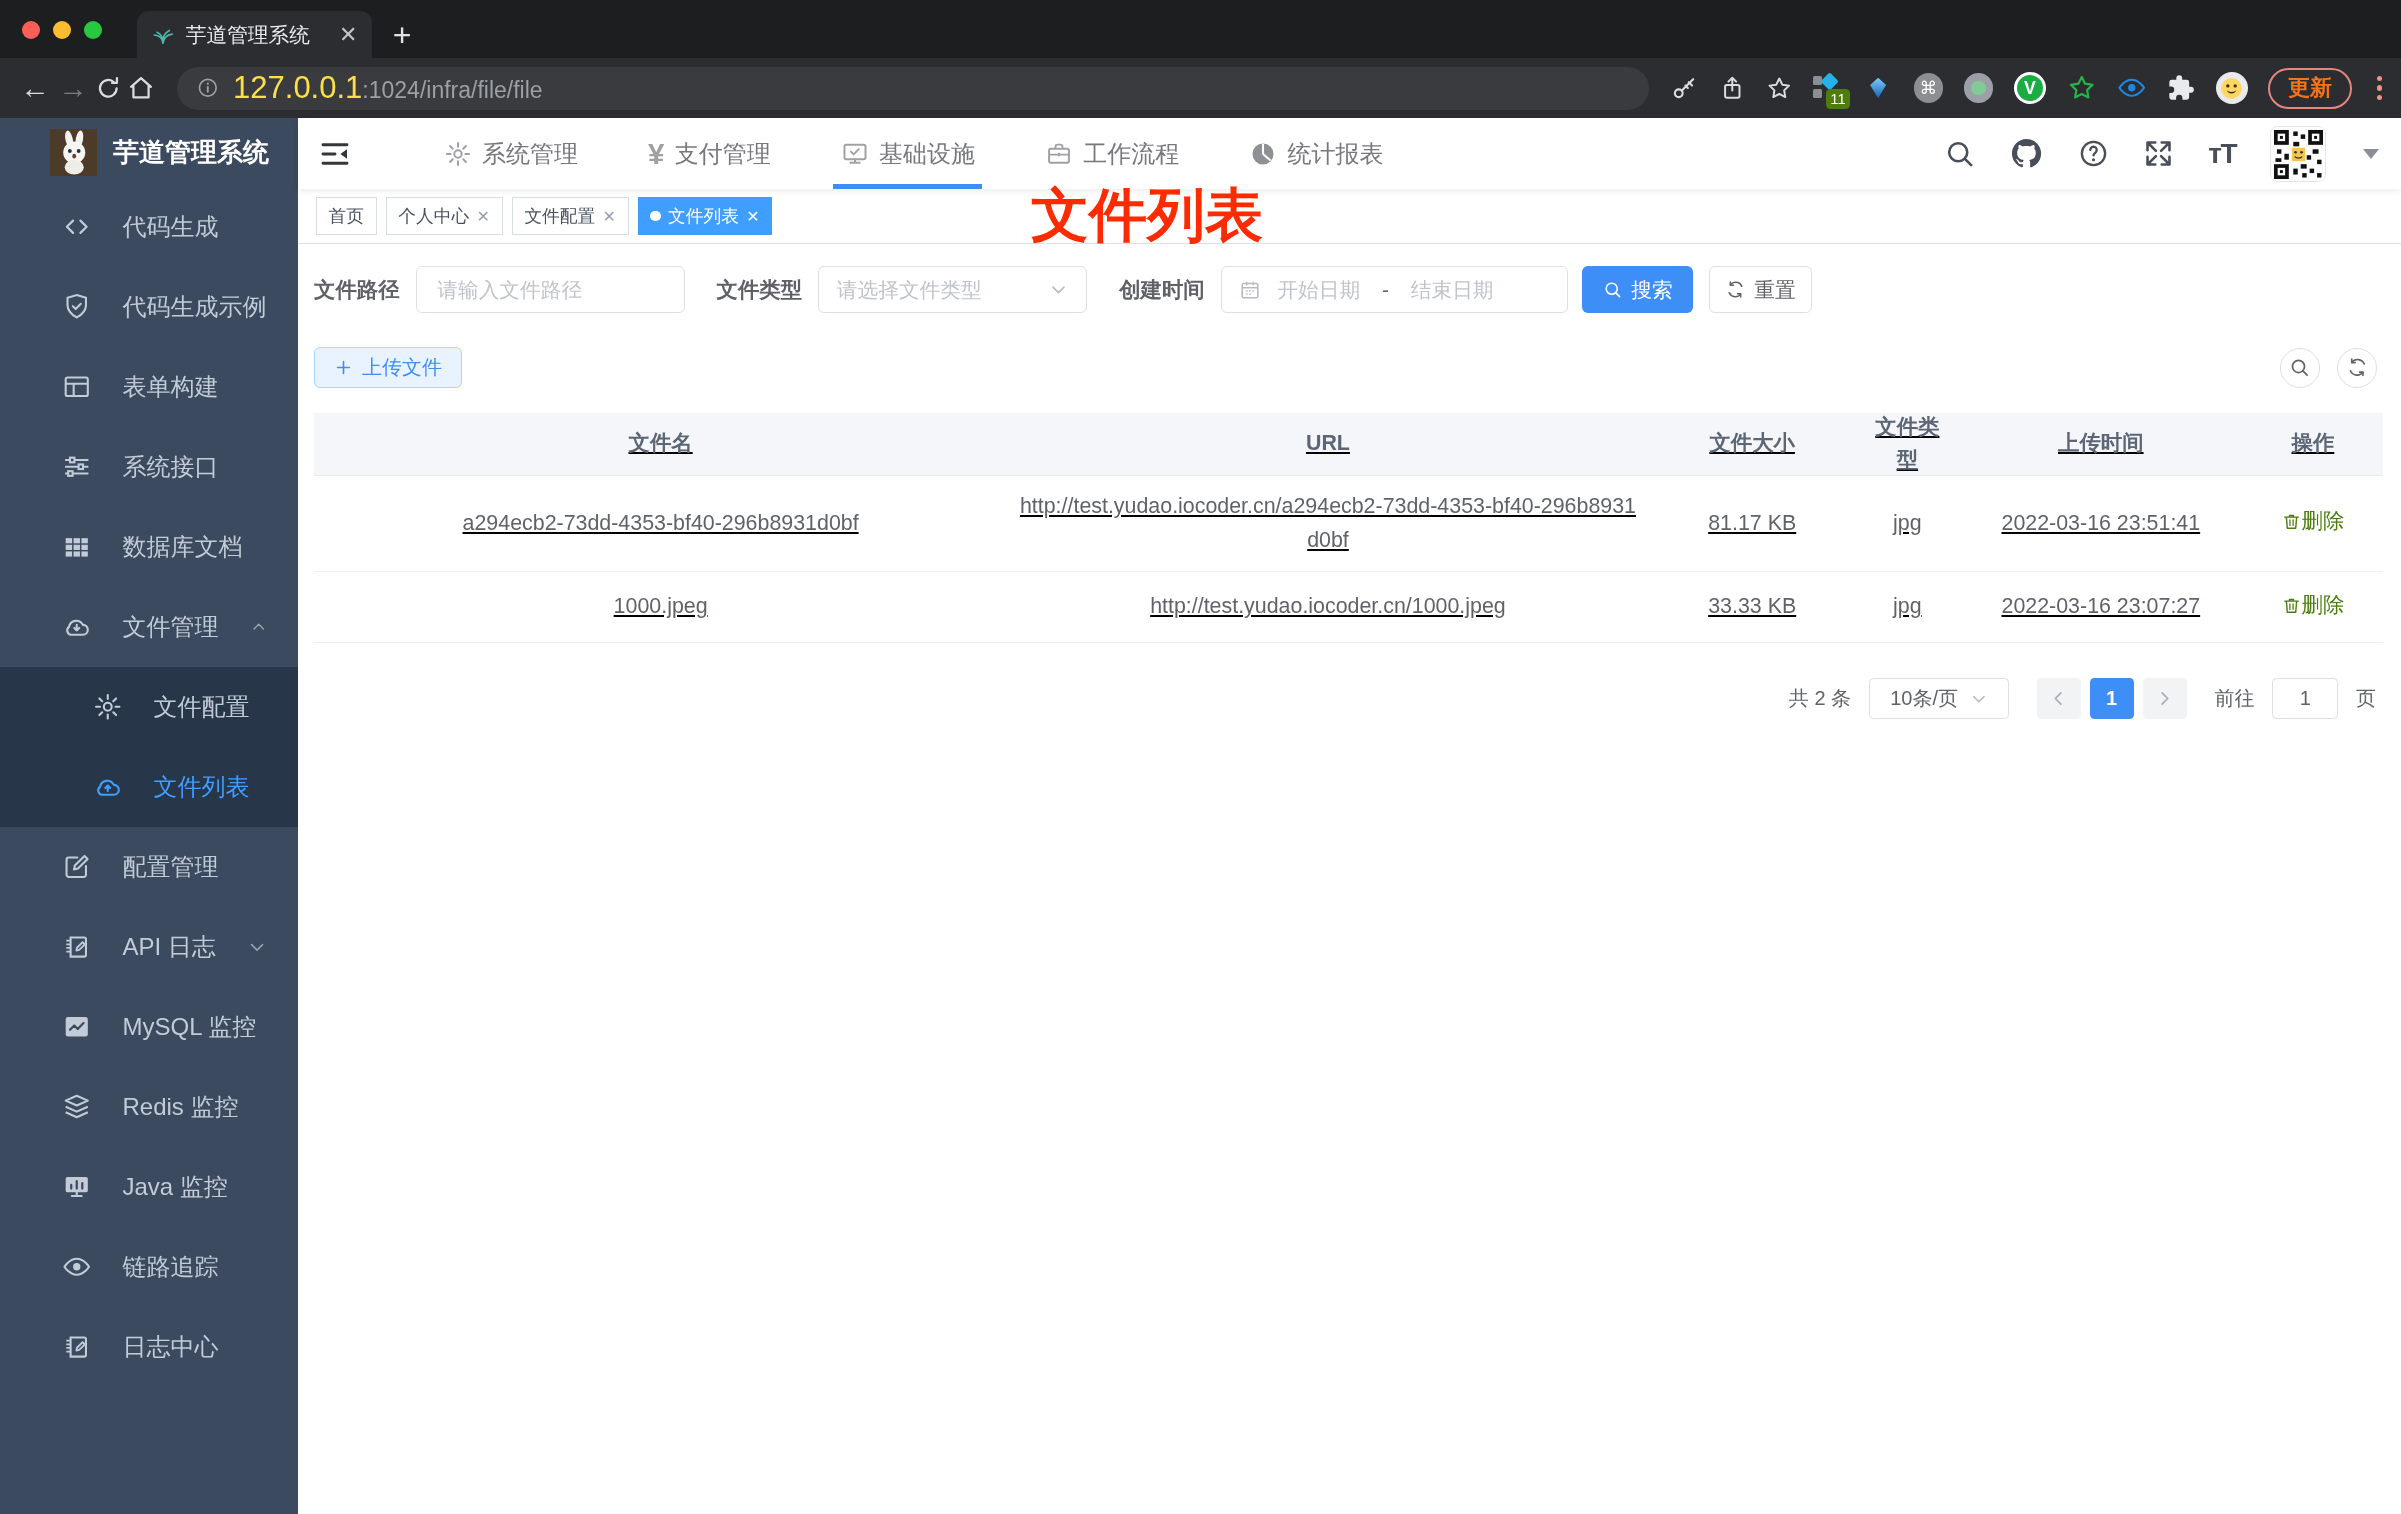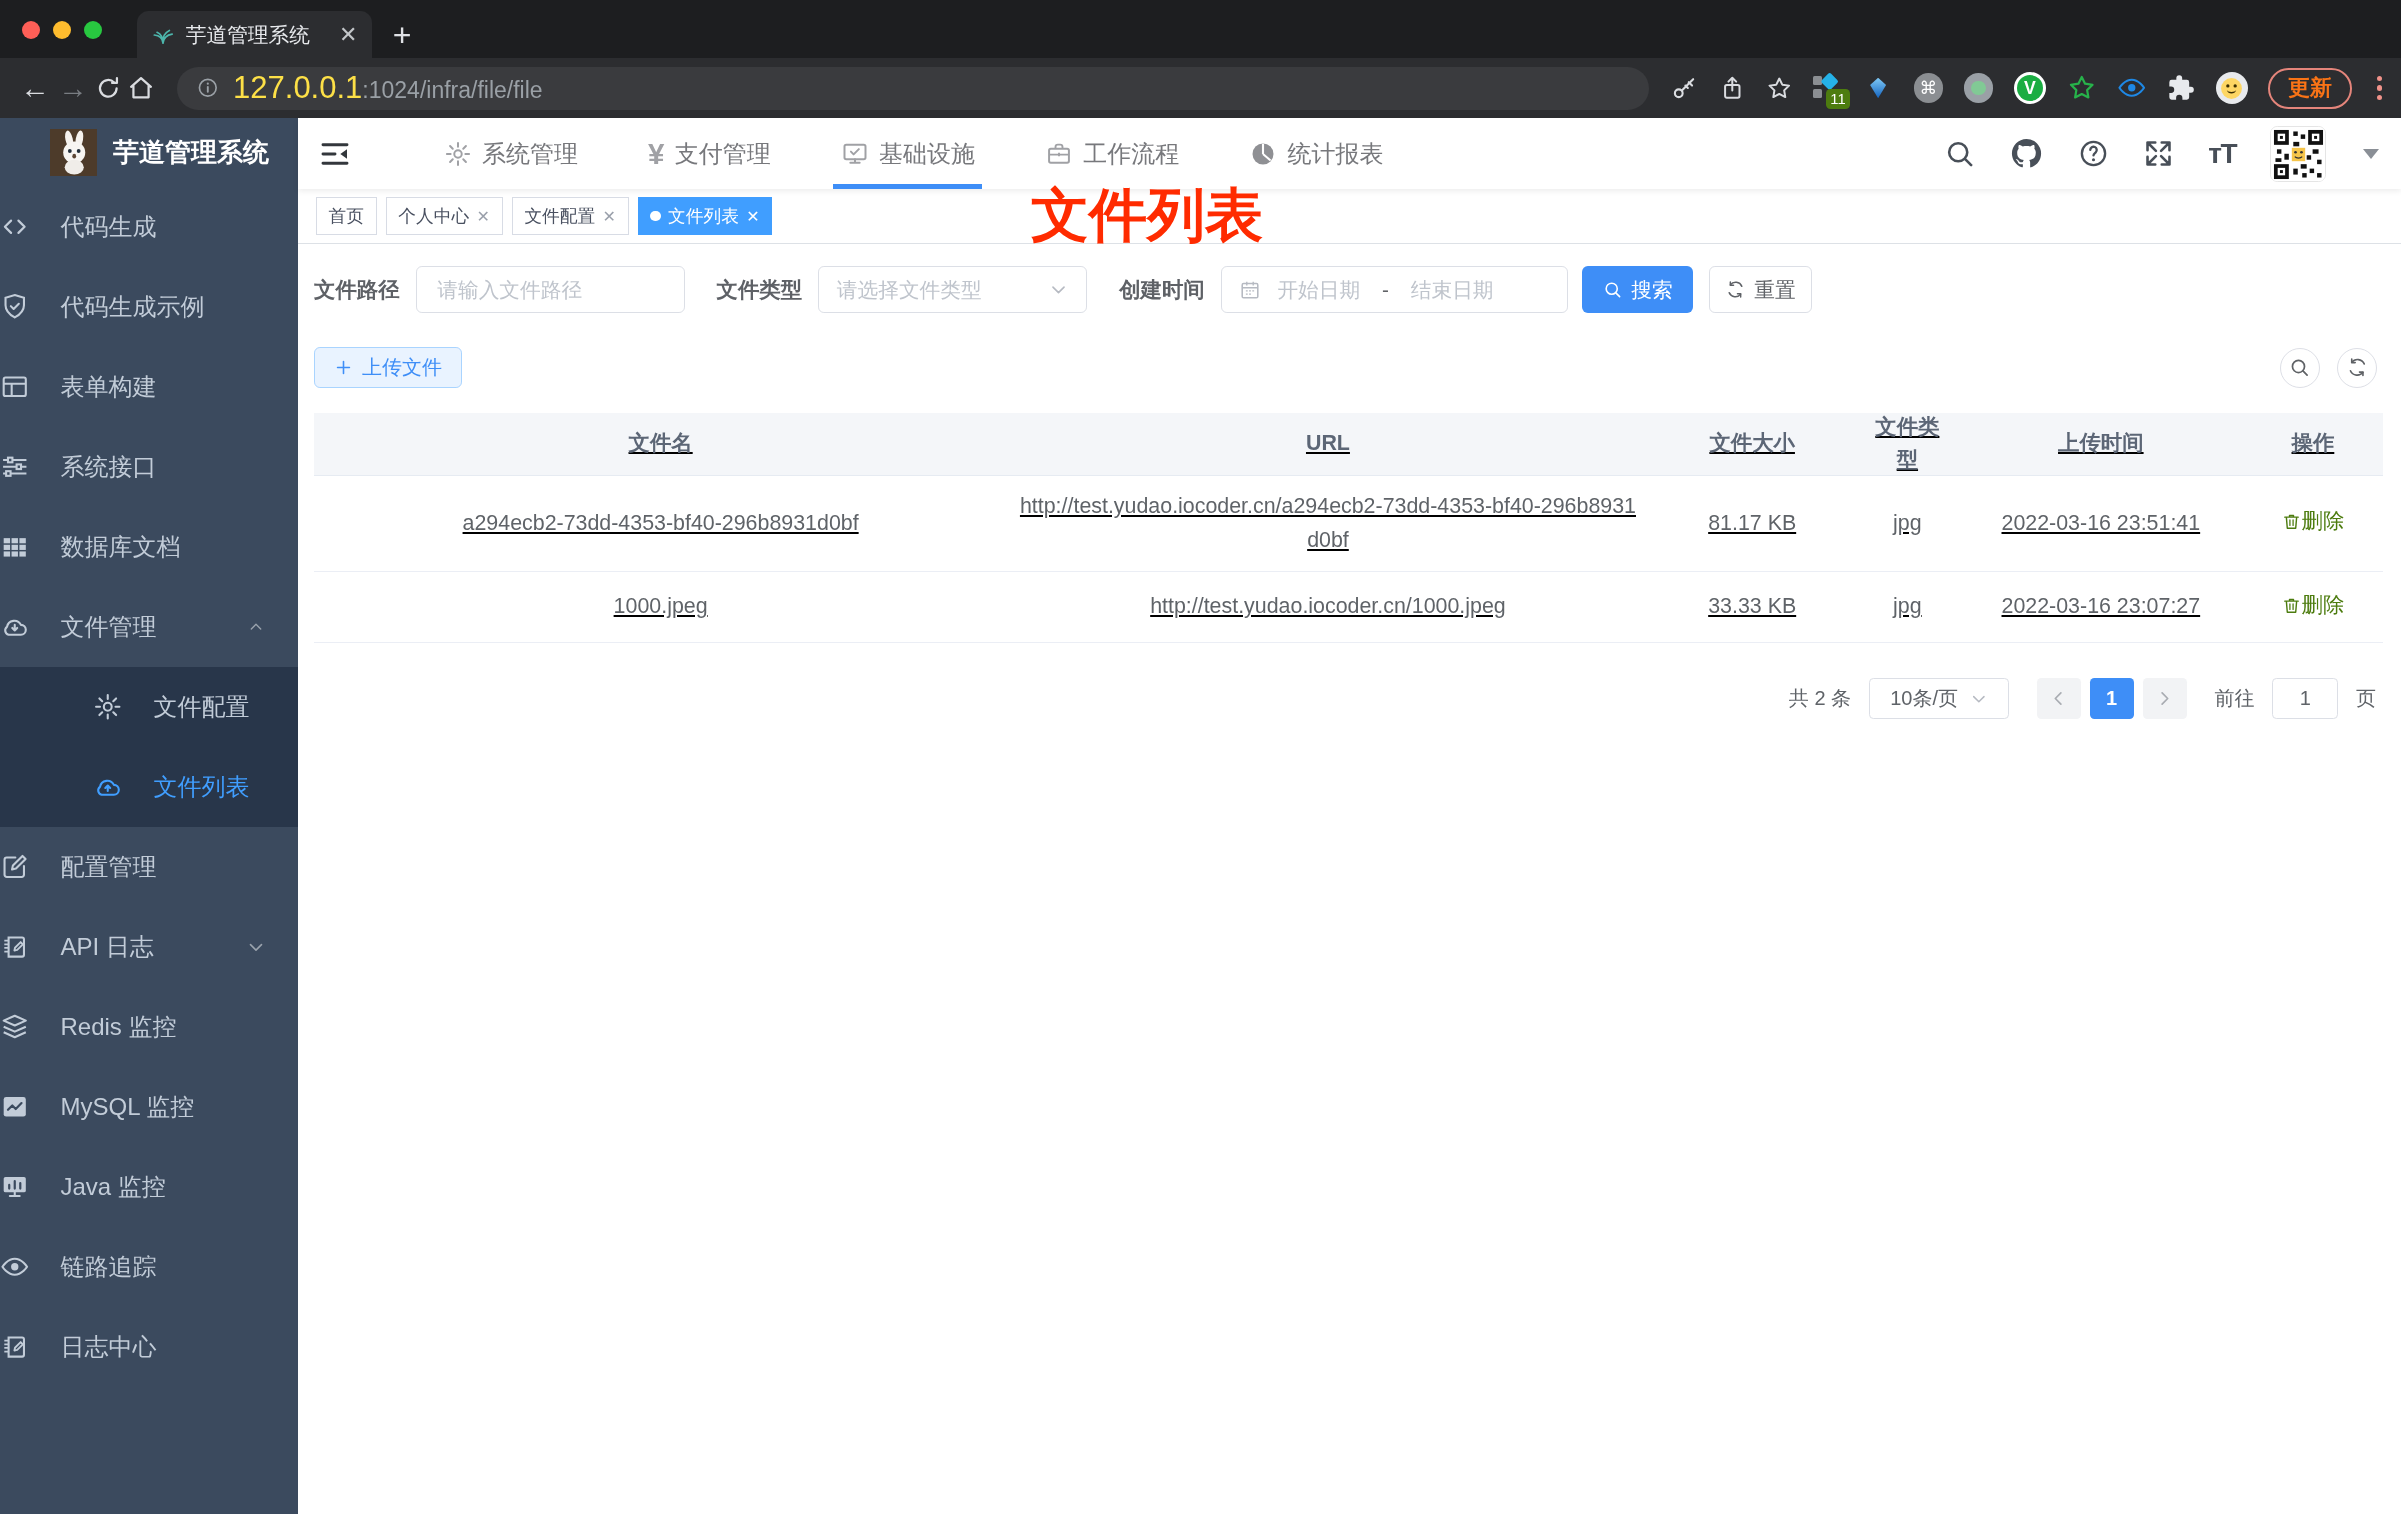--- a/index.html
+++ b/index.html
@@ -32,21 +32,21 @@
   .dots { display:flex; flex-direction:column; gap:4.4px; margin-left:4.4px; }
   .dots i { width:5.2px; height:5.2px; border-radius:50%; background:#f0928a; }
 
   
   .app { position:absolute; top:118px; left:0; right:0; bottom:0; display:flex; }
 
   
   .sidebar { width:298px; background:#3b4a5e; display:flex; flex-direction:column; overflow:hidden; }
   .logo-row { height:69px; display:flex; align-items:center; padding-left:50px; gap:16px; flex:none; }
   .logo-title { color:#fff; font-size:26px; font-weight:bold; white-space:nowrap; }
-  .mi { height:80px; display:flex; align-items:center; gap:31px; color:#c2ccd8; font-size:24px; white-space:nowrap; flex:none; }
+  .mi { height:80px; display:flex; align-items:center; padding-left:62px; gap:31px; color:#c2ccd8; font-size:24px; white-space:nowrap; flex:none; }
   .mi .mi-ic { width:29.5px; height:29.5px; color:#c2ccd8; flex:none; }
   .mi .chev { margin-left:auto; margin-right:31px; width:22px; height:22px; color:#9aa3ad; }
   .sub { background:#28364a; }
   .sub .mi { padding-left:93px; }
   .mi.active { color:#409eff; }
   .mi.active .mi-ic { color:#409eff; }
 
   
   .main { flex:1; display:flex; flex-direction:column; background:#fff; min-width:0; }
   .hdr { height:71px; display:flex; align-items:center; padding:0 22px 0 20.7px; position:relative; box-shadow:0 1.5px 5.9px rgba(0,0,0,.08); z-index:3; }
@@ -465,29 +465,29 @@
       <svg class="mi-ic" viewBox="0 0 40 40" width="29.5" height="29.5">
           <use href="#i-logedit"></use>
         </svg>
       <span>API 日志</span>
       <svg class="chev" viewBox="0 0 25.6406 30" width="19" height="22">
           <use href="#i-chev-d"></use>
         </svg>
     </div>
     <div class="mi">
       <svg class="mi-ic" viewBox="0 0 40 40" width="29.5" height="29.5">
+          <use href="#i-chart"></use>
+        </svg>
+      <span>MySQL 监控</span>
+    </div>
+    <div class="mi">
+      <svg class="mi-ic" viewBox="0 0 40 40" width="29.5" height="29.5">
           <use href="#i-layers"></use>
         </svg>
       <span>Redis 监控</span>
-    </div>
-    <div class="mi">
-      <svg class="mi-ic" viewBox="0 0 40 40" width="29.5" height="29.5">
-          <use href="#i-chart"></use>
-        </svg>
-      <span>MySQL 监控</span>
     </div>
     <div class="mi">
       <svg class="mi-ic" viewBox="0 0 40 40" width="29.5" height="29.5">
           <use href="#i-monbars"></use>
         </svg>
       <span>Java 监控</span>
     </div>
     <div class="mi">
       <svg class="mi-ic" viewBox="0 0 40 40" width="29.5" height="29.5">
           <use href="#i-eye"></use>

